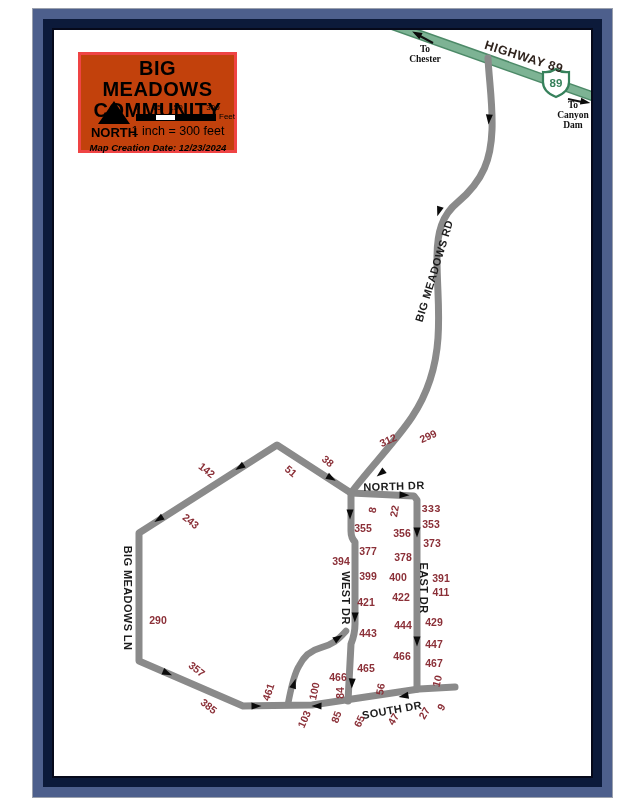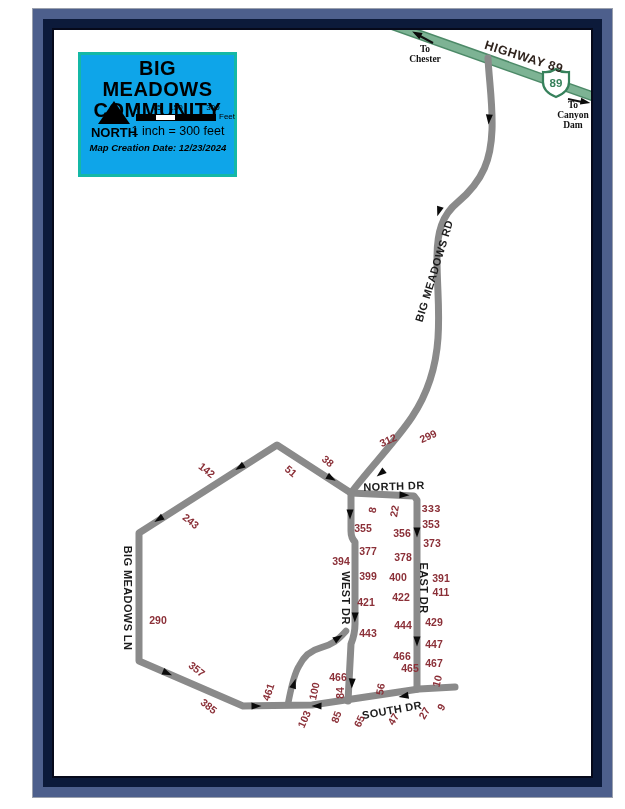--- a/index.html
+++ b/index.html
@@ -22,22 +22,22 @@
   .maplabel{position:absolute;white-space:nowrap;
             transform:translate(-50%,-50%) rotate(var(--r,0deg));
             font:bold 11px "Liberation Sans",sans-serif;color:var(--c-label_black);letter-spacing:.4px;}
   .addr{position:absolute;white-space:nowrap;
         transform:translate(-50%,-50%) rotate(var(--r,0deg));
         font:bold 10.5px "Liberation Sans",sans-serif;color:var(--c-address_red);}
   .hwy-label{font:bold 12.5px "Liberation Sans",sans-serif;color:#30241e;letter-spacing:.6px;}
   .serif-note{position:absolute;transform:translate(-50%,-50%);text-align:center;
               font:bold 9.5px "Liberation Serif",serif;color:#111;line-height:10px;}
   
-  .legend{position:absolute;left:24px;top:22px;width:159px;height:125px;background:#0ea5e9;
-          border:3px solid #14b8a6;box-sizing:border-box;}
+  .legend{position:absolute;left:24px;top:22px;width:159px;height:101px;background:#c2410c;
+          border:3px solid #ef4444;box-sizing:border-box;}
   .lg-title{position:absolute;left:0;right:0;top:3px;text-align:center;
             font:bold 20px/21px "Liberation Sans",sans-serif;color:#000;letter-spacing:.5px;}
   .north-arrow{position:absolute;left:17px;top:46px;width:0;height:0;
                border-left:16px solid transparent;border-right:16px solid transparent;
                border-bottom:23px solid #000;}
   .north-label{position:absolute;left:33px;top:70px;transform:translateX(-50%);
                font:bold 13px "Liberation Sans",sans-serif;color:#000;}
   .tick{position:absolute;top:48px;transform:translateX(-50%);
         font:normal 8px "Liberation Sans",sans-serif;color:#000;}
   .scalebar{position:absolute;left:55px;top:59px;width:80px;height:7px;background:#000;}
@@ -168,21 +168,21 @@
             <div class="addr" style="left: 287px; top: 531px;">394</div>
             <div class="addr" style="left: 314px; top: 546px;">399</div>
             <div class="addr" style="left: 344px; top: 547px;">400</div>
             <div class="addr" style="left: 387px; top: 562px;">411</div>
             <div class="addr" style="left: 312px; top: 572px;">421</div>
             <div class="addr" style="left: 347px; top: 567px;">422</div>
             <div class="addr" style="left: 380px; top: 592px;">429</div>
             <div class="addr" style="left: 314px; top: 603px;">443</div>
             <div class="addr" style="left: 349px; top: 595px;">444</div>
             <div class="addr" style="left: 380px; top: 614px;">447</div>
-            <div class="addr" style="left: 312px; top: 638px; margin-left: 44px;">465</div>
+            <div class="addr" style="left: 312px; top: 638px;">465</div>
             <div class="addr" style="left: 348px; top: 626px;">466</div>
             <div class="addr" style="left: 380px; top: 633px;">467</div>
           </div>
 
         <div class="legend">
           <div class="lg-title">
             <div>BIG MEADOWS</div>
             <div>COMMUNITY</div>
           </div>
           <div class="north-arrow"></div>

